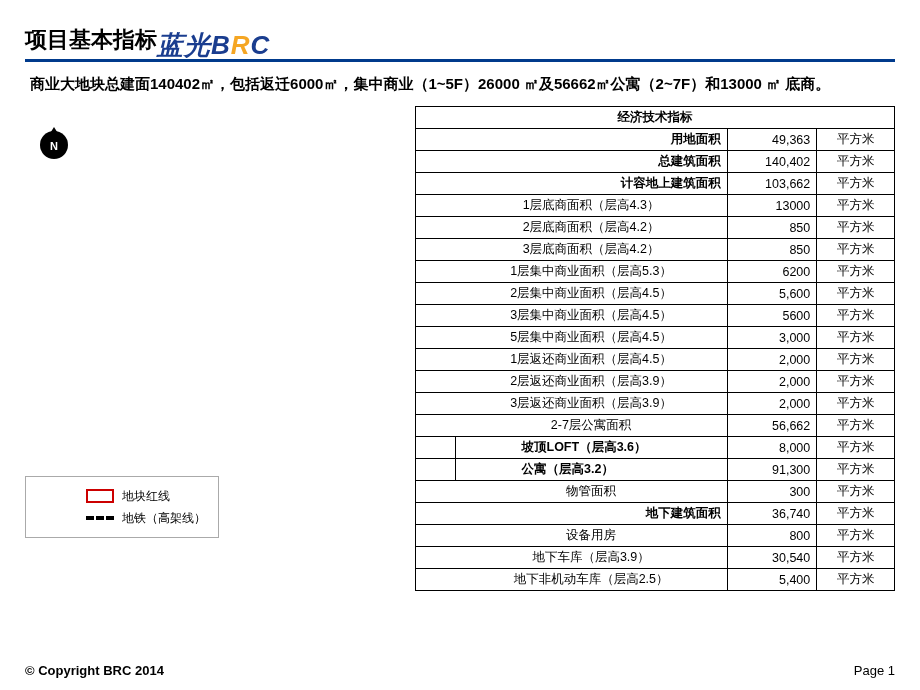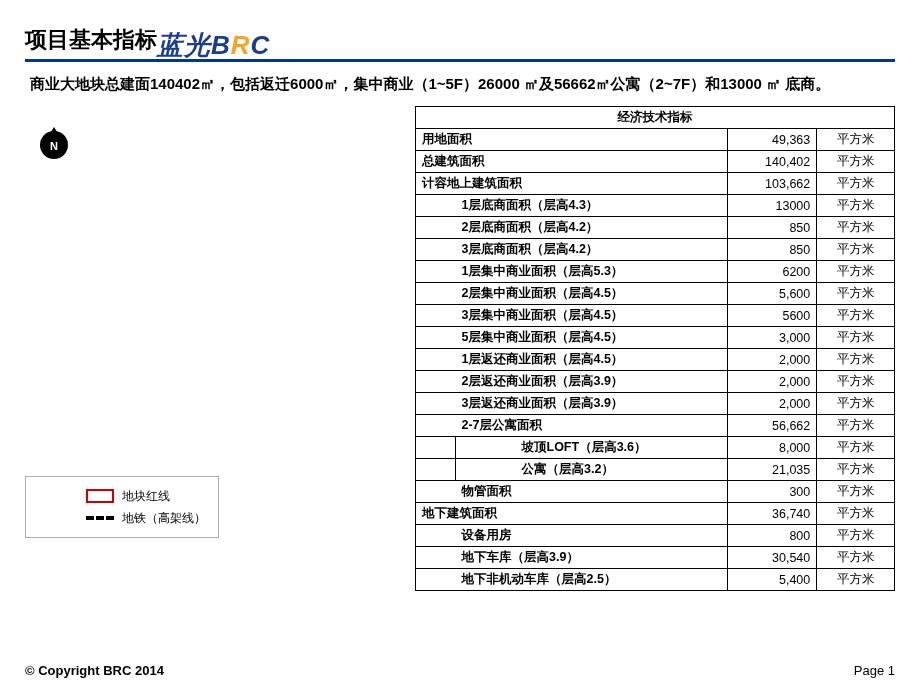--- a/index.html
+++ b/index.html
@@ -20,22 +20,22 @@
   .compass span { color: #fff; font-size: 11px; font-weight: bold; position: relative; top:1px;}
   .compass::before { content:""; position:absolute; top:-4px; left:50%; transform:translateX(-50%); border-left:5px solid transparent; border-right:5px solid transparent; border-bottom:8px solid #000;}
   .legend { position: absolute; top: 370px; left: 0; border: 1px solid #aaa; padding: 8px 12px; font-size: 12px; background:#fff;}
   .legend-row { display:flex; align-items:center; gap:8px; line-height:22px;padding-left:48px;}
   .sw-redline { width:28px; height:14px; border:2px solid #c00; }
   .sw-metro { width:28px; height:0; border-top:4px dashed #000; }
   .table-wrap { flex: 1; }
   table { border-collapse: collapse; width: 100%; font-size: 12.5px; }
   th, td { border: 1px solid #000; padding: 2px 6px; height: 21px; vertical-align: middle; }
   th { text-align: center; font-weight: bold; }
-  .lbl { text-align: left; font-weight: bold; white-space: nowrap; }
-  .sub1 { padding-left: 6px; text-align:left; font-weight:bold; white-space:nowrap;}
+  .lbl { text-align: right; font-weight: bold; white-space: nowrap; }
+  .sub1 { padding-left: 6px; text-align:center; font-weight:normal; white-space:nowrap;}
   .sub2 { padding-left: 6px; text-align:left; font-weight:bold; white-space:nowrap;}
   .num { text-align: right; white-space: nowrap; }
   .unit { text-align: center; white-space: nowrap; }
   td.indent { border-right: none; }
   td.indent + td.sub1, td.indent + td.sub2 { border-left: none; }
   .footer { position: absolute; bottom: 12px; left: 25px; right: 25px; display:flex; justify-content:space-between; font-size: 13px; }
   .footer .copy { font-weight: bold; }
 </style>
 </head>
 <body>
@@ -162,21 +162,21 @@
               <td class="indent" style="width:40px"></td>
               <td class="indent" style="width:60px"></td>
               <td class="sub2">坡顶LOFT（层高3.6）</td>
               <td class="num">8,000</td>
               <td class="unit">平方米</td>
             </tr>
             <tr>
               <td class="indent" style="width:40px"></td>
               <td class="indent" style="width:60px"></td>
               <td class="sub2">公寓（层高3.2）</td>
-              <td class="num">21,035</td>
+              <td class="num">91,300</td>
               <td class="unit">平方米</td>
             </tr>
             <tr>
               <td class="indent" style="width:40px"></td>
               <td class="sub1" colspan="2">物管面积</td>
               <td class="num">300</td>
               <td class="unit">平方米</td>
             </tr>
             <tr>
               <td class="lbl" colspan="3">地下建筑面积</td>

